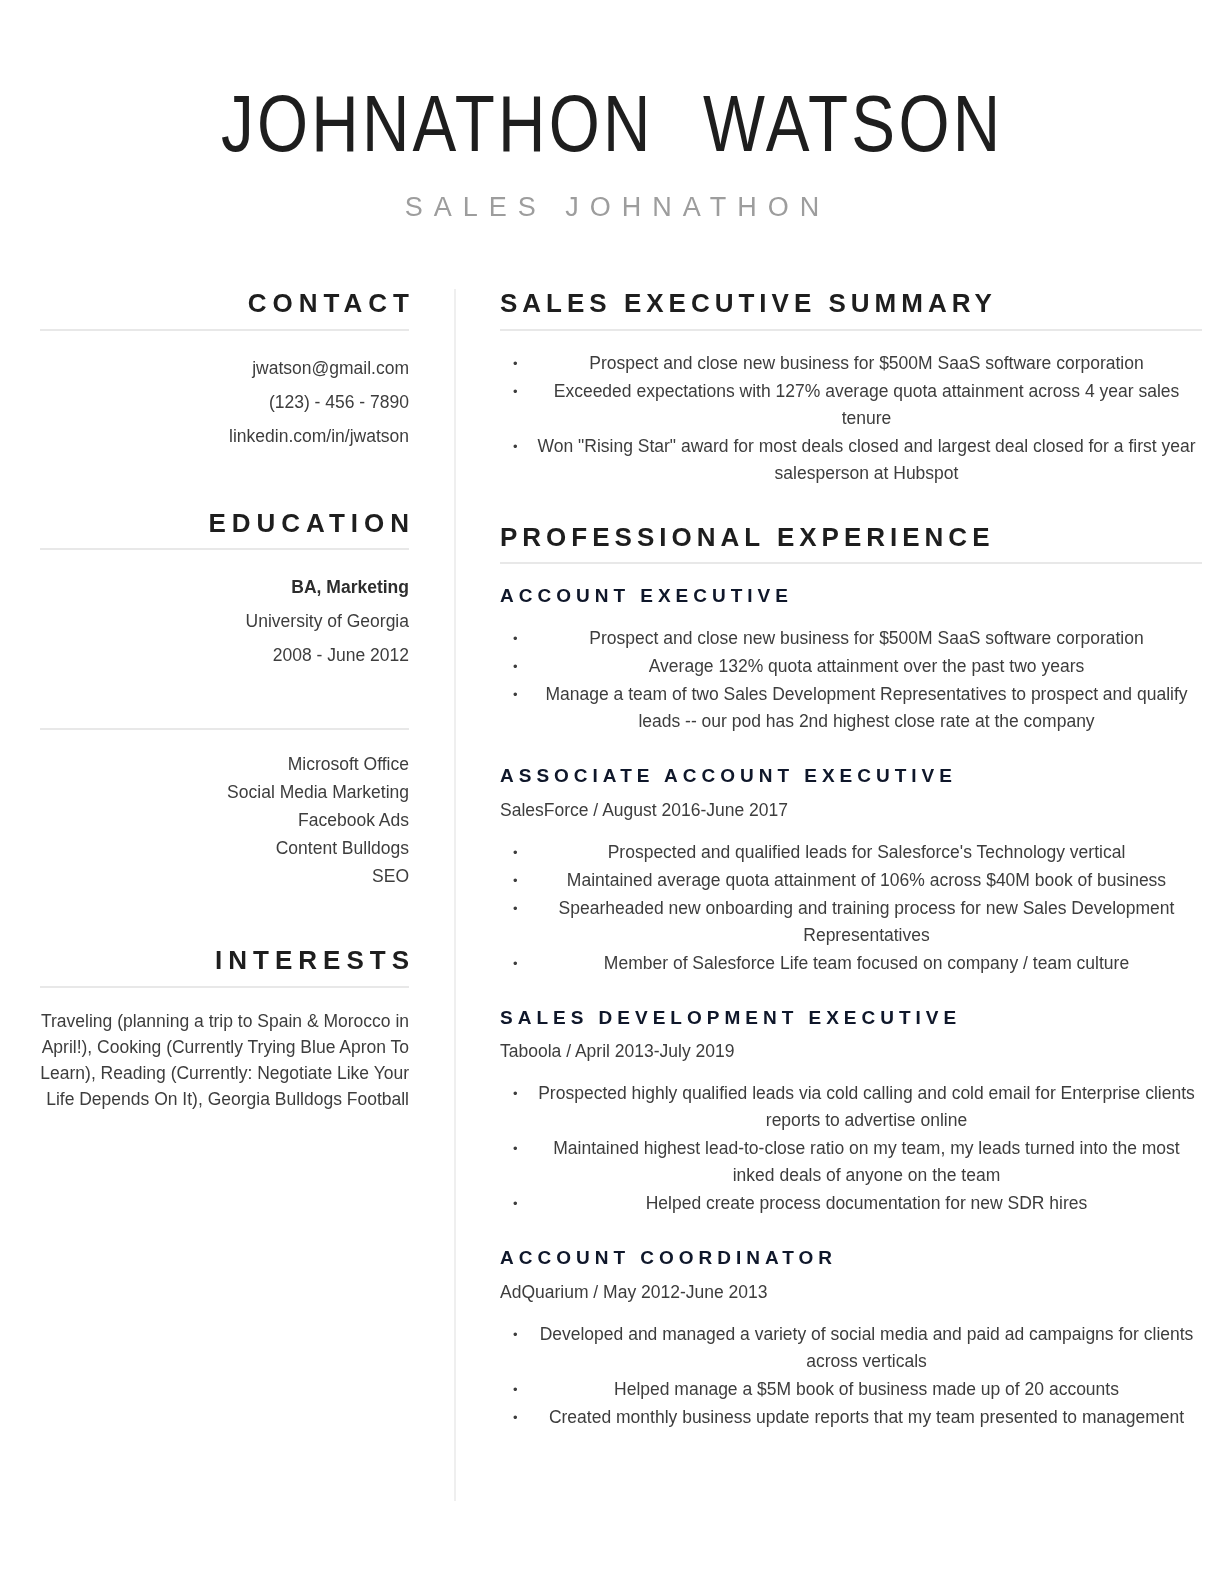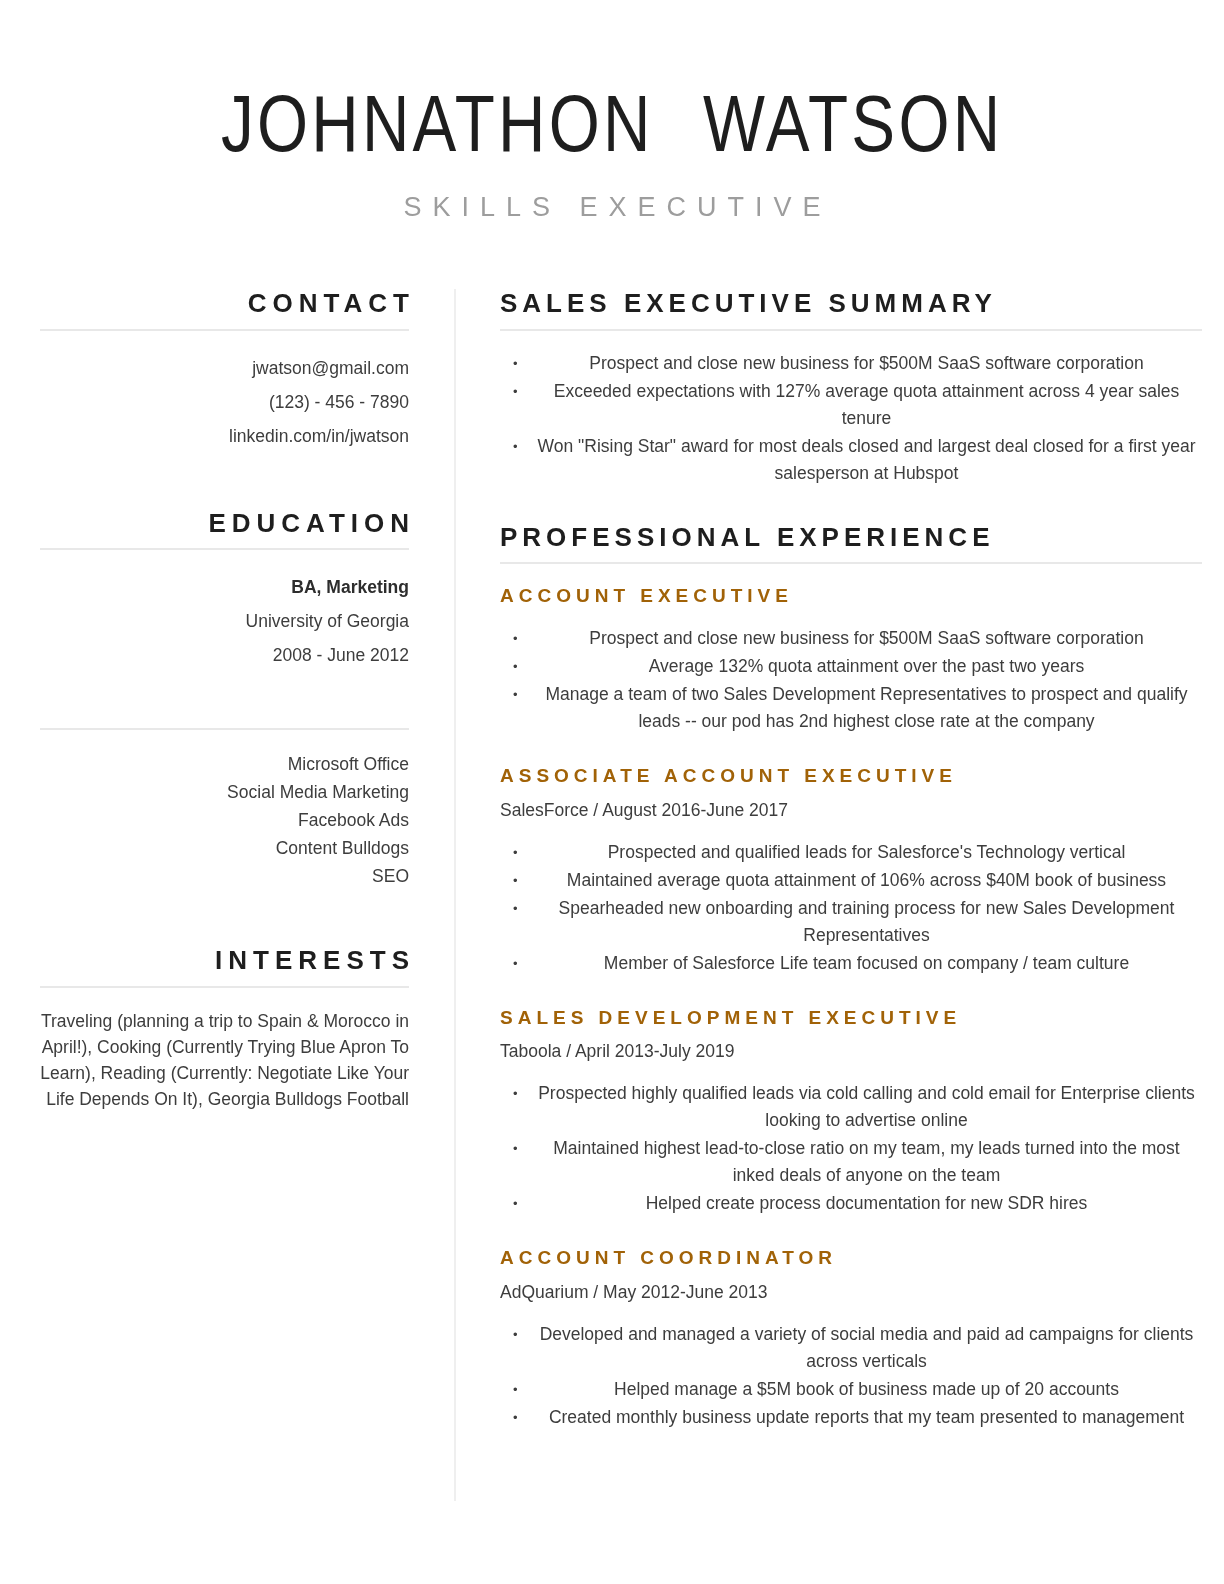--- a/index.html
+++ b/index.html
@@ -61,34 +61,34 @@
   .bullets li{
     position:relative;padding-left:31px;
     font-size:17.5px;line-height:27px;margin-bottom:1px;text-align:center;
   }
   .bullets li::before{
     content:"•";position:absolute;left:13px;top:0;
     font-size:13px;line-height:27px;color:var(--body);
   }
   .job{margin-top:21px;margin-bottom:30px;}
   .job-title{
-    font-size:19px;font-weight:bold;color:#a16207;
+    font-size:19px;font-weight:bold;color:#0f172a;
     letter-spacing:5px;line-height:1.2;
   }
   .company-line{margin-top:11px;font-size:17.5px;line-height:1.3;}
   .job .bullets{margin-top:17px;}
 </style>
 </head>
 <body>
 
 <div class="page">
 
   <div class="header">
     <h1 class="name"><span class="squeeze">JOHNATHON WATSON</span></h1>
-    <div class="subtitle">SKILLS EXECUTIVE</div>
+    <div class="subtitle">SALES JOHNATHON</div>
   </div>
 
   <div class="columns">
 
     <aside class="sidebar">
 
       <section class="side-section">
         <h2 class="sec-heading">CONTACT</h2>
         <div class="rule"></div>
         <div class="side-body">
@@ -164,21 +164,21 @@
             <li>Maintained average quota attainment of 106% across $40M book of business</li>
             <li>Spearheaded new onboarding and training process for new Sales Development Representatives</li>
             <li>Member of Salesforce Life team focused on company / team culture</li>
           </ul>
         </div>
 
         <div class="job">
           <h3 class="job-title">SALES DEVELOPMENT EXECUTIVE</h3>
           <div class="company-line">Taboola / April 2013-July 2019</div>
           <ul class="bullets">
-            <li>Prospected highly qualified leads via cold calling and cold email for Enterprise clients looking to advertise online</li>
+            <li>Prospected highly qualified leads via cold calling and cold email for Enterprise clients reports to advertise online</li>
             <li>Maintained highest lead-to-close ratio on my team, my leads turned into the most inked deals of anyone on the team</li>
             <li>Helped create process documentation for new SDR hires</li>
           </ul>
         </div>
 
         <div class="job">
           <h3 class="job-title">ACCOUNT COORDINATOR</h3>
           <div class="company-line">AdQuarium / May 2012-June 2013</div>
           <ul class="bullets">
             <li>Developed and managed a variety of social media and paid ad campaigns for clients across verticals</li>

